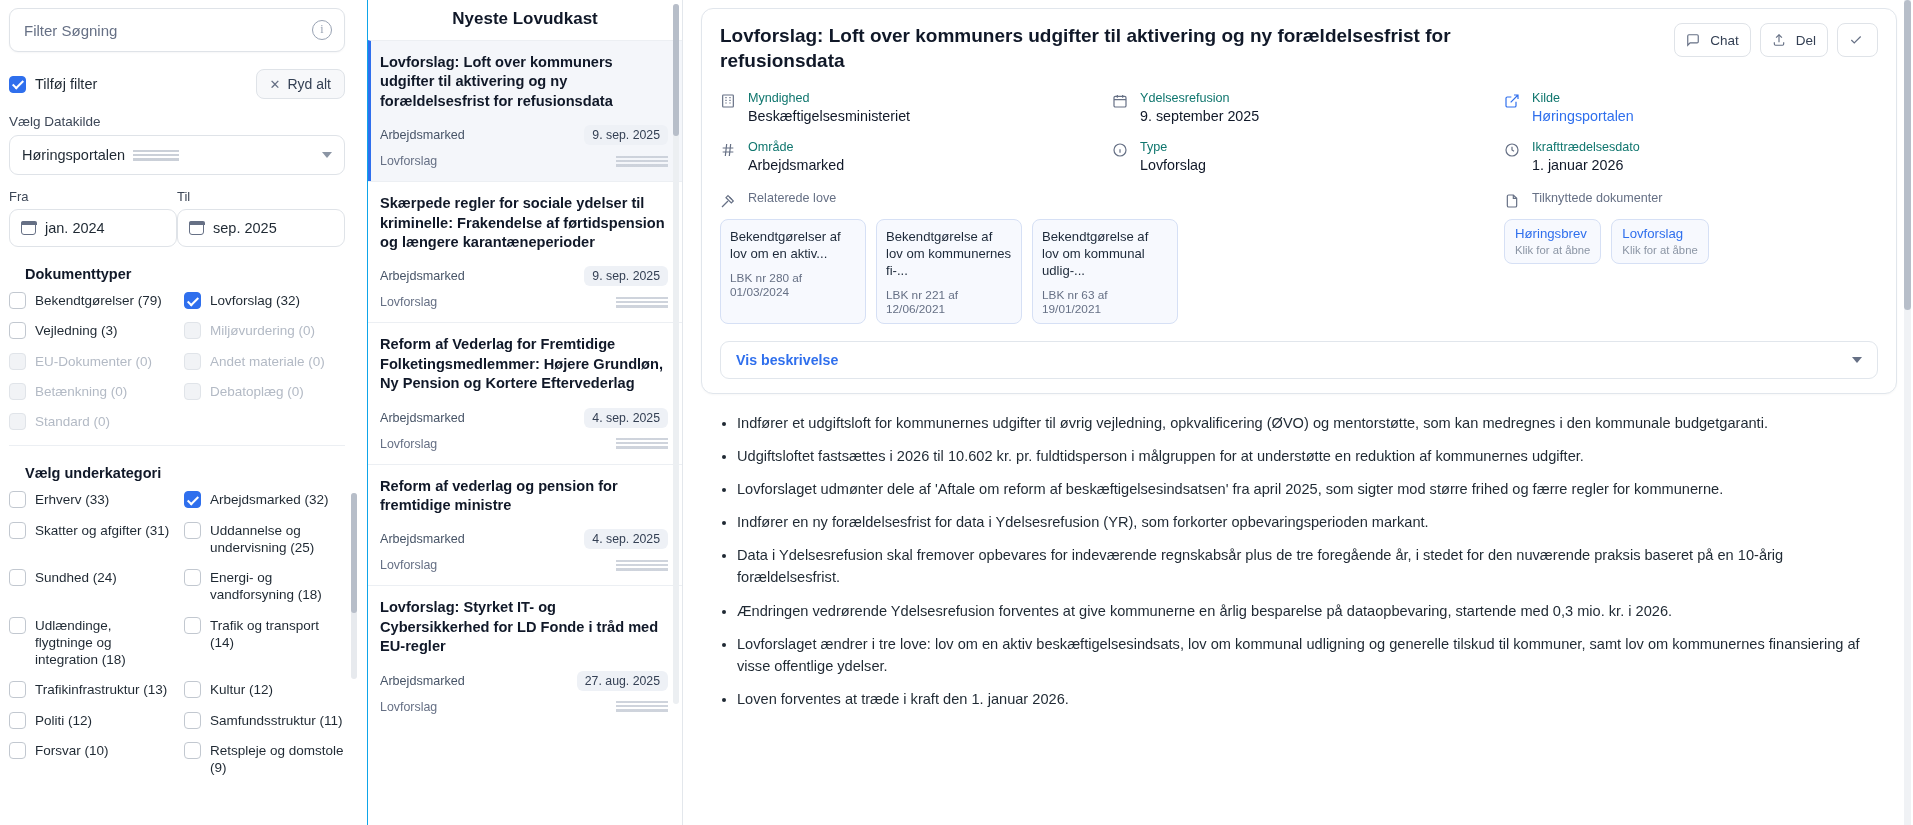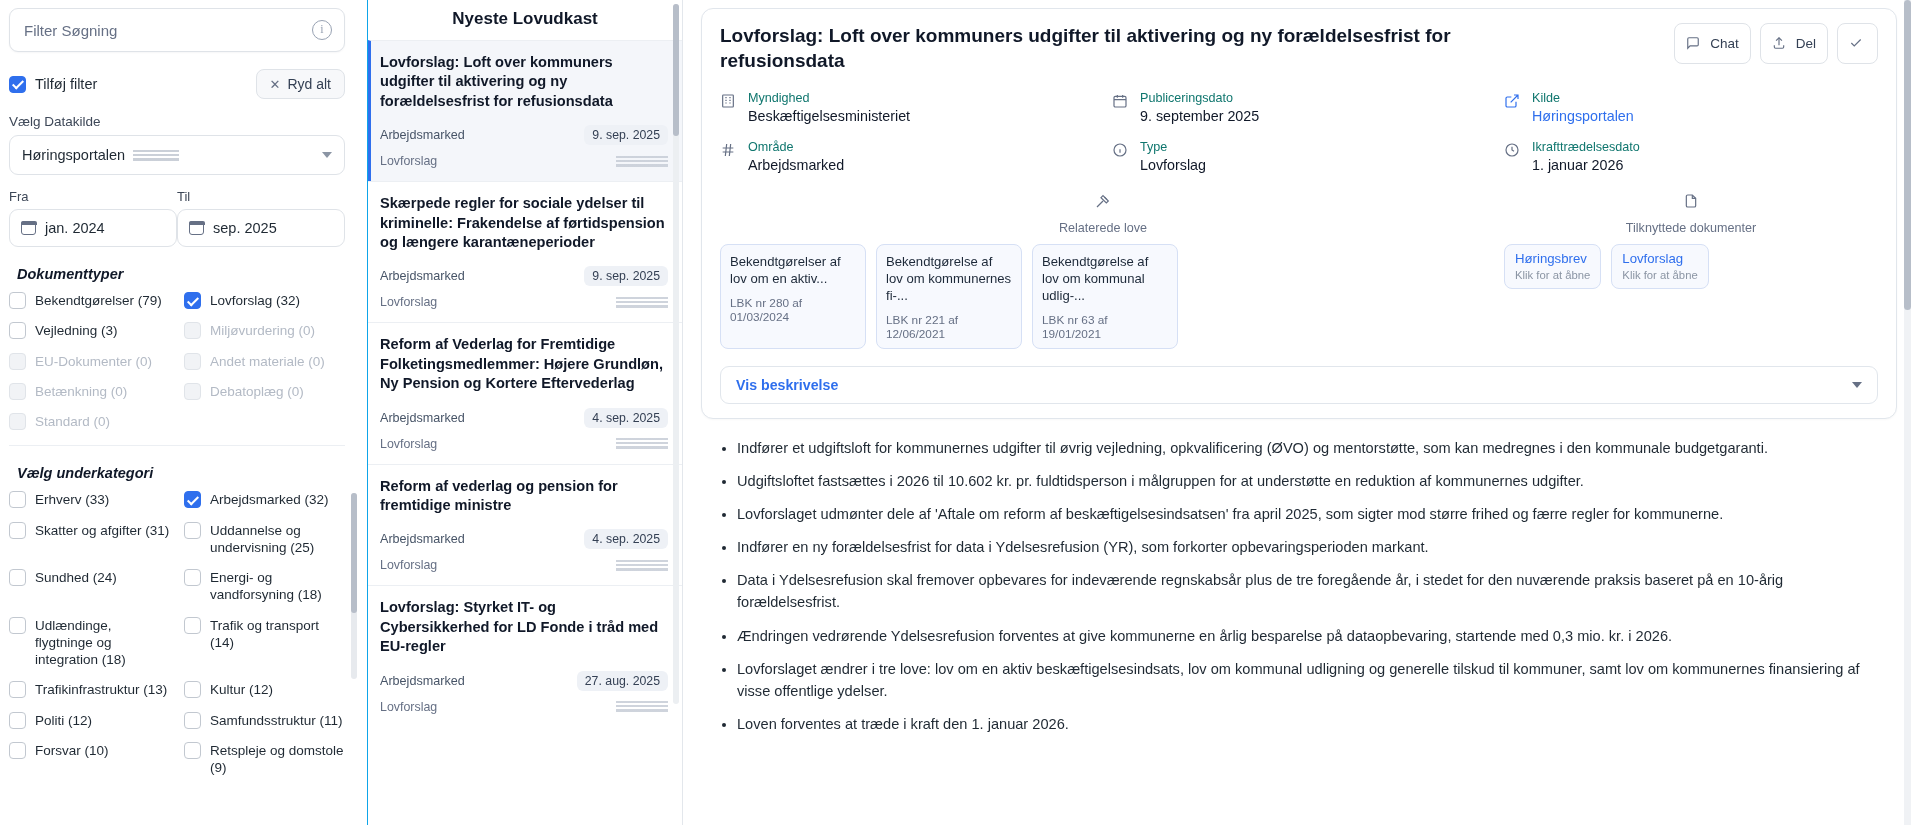--- a/index.html
+++ b/index.html
@@ -154,22 +154,21 @@
     content: "";
     position: absolute; left: -1.5px; right: -1.5px; top: -1.5px;
     height: 4px; background: #667085;
     border-radius: 2px 2px 0 0;
   }
 
   .group-title {
     font-size: 14.5px;
     font-weight: bold;
     color: #101828;
-    margin: 19px 8px 10px;
-    font-style: italic;
+    margin: 19px 16px 10px;
   }
   .chk-grid {
     display: grid;
     grid-template-columns: 1fr 1fr;
     column-gap: 14px;
     row-gap: 13px;
   }
   .chk-item { display: flex; align-items: flex-start; gap: 9px; }
   .chk-item span { font-size: 13.5px; color: #1f2933; line-height: 1.28; }
   .chk-item.muted span { color: #b3bac5; }
@@ -287,21 +286,21 @@
     font-weight: bold;
     color: #101828;
     line-height: 1.33;
     max-width: 830px;
   }
   .head-actions { display: flex; gap: 9px; flex: 0 0 auto; }
   .hbtn {
     border: 1px solid #dfe3e8;
     border-radius: 8px;
     background: #fff;
-    height: 41px;
+    height: 34px;
     padding: 0 11px;
     display: flex; align-items: center; gap: 7px;
     font-size: 13.5px;
     color: #344054;
     cursor: pointer;
   }
   .hbtn.square { padding: 0 11px; }
 
   .meta-grid {
     display: grid;
@@ -326,23 +325,22 @@
   }
   .ico svg { display: block; }
 
   .rel-row {
     display: grid;
     grid-template-columns: 1fr 1fr 1fr;
     column-gap: 18px;
     margin-top: 18px;
   }
   .rel-head {
-    display: flex; gap: 11px; align-items: center;
+    display: flex; gap: 11px; align-items: flex-start;
     margin-bottom: 9px;
-    flex-direction: column;
   }
   .rel-head .k { font-size: 12.6px; color: #667085; }
   .law-chips { display: flex; flex-wrap: wrap; gap: 10px; }
   .law-chip {
     width: 146px;
     border: 1px solid #d6e0f5;
     background: #f7f9fe;
     border-radius: 8px;
     padding: 8px 9px 7px;
   }
@@ -658,21 +656,21 @@
           </span>
         </div>
         <div class="meta">
           <span class="ico">
             <svg width="16" height="16" viewBox="0 0 24 24" fill="none" stroke="currentColor" stroke-width="1.8">
                 <rect x="3" y="5" width="18" height="16" rx="2"></rect>
                 <path d="M3 10h18M8 3v4M16 3v4"></path>
               </svg>
           </span>
           <span class="txt">
-            <span class="k" style="display:block">Publiceringsdato</span>
+            <span class="k" style="display:block">Ydelsesrefusion</span>
             <span class="v" style="display:block">9. september 2025</span>
           </span>
         </div>
         <div class="meta">
           <span class="ico" style="color:#2f6fed">
             <svg width="16" height="16" viewBox="0 0 24 24" fill="none" stroke="currentColor" stroke-width="1.8">
                 <path d="M18 13v6a2 2 0 0 1-2 2H5a2 2 0 0 1-2-2V8a2 2 0 0 1 2-2h6"></path>
                 <path d="M15 3h6v6M10 14L21 3"></path>
               </svg>
           </span>

